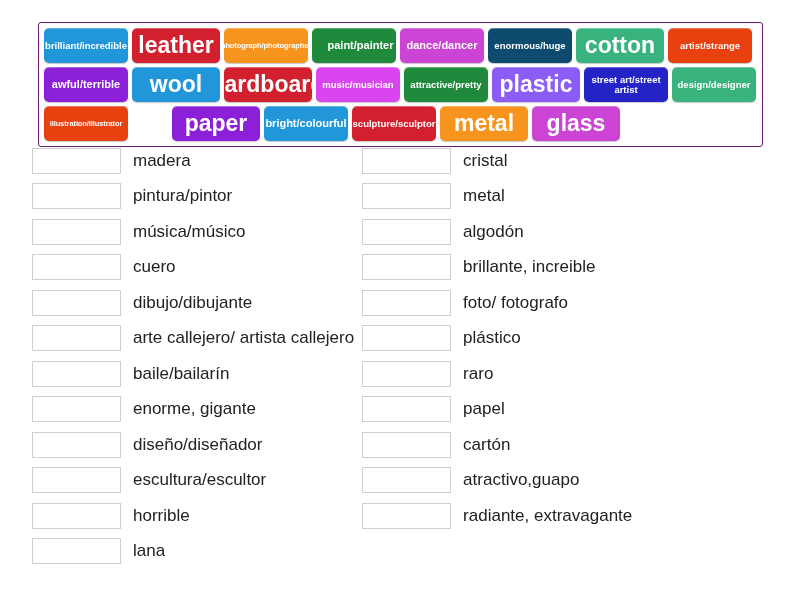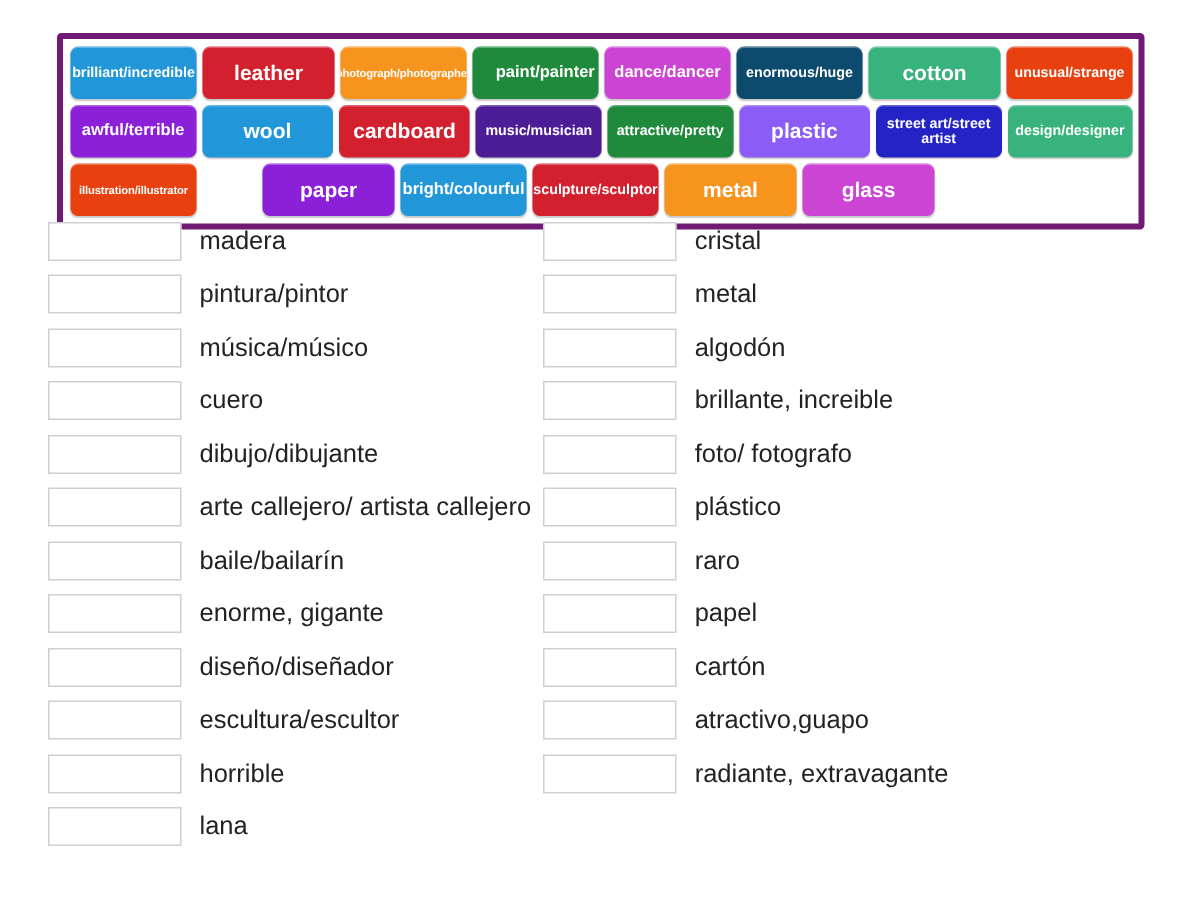--- a/index.html
+++ b/index.html
@@ -15,21 +15,21 @@
     overflow: hidden;
   }
 
   
   #tile-bank {
     position: absolute;
     left: 38px;
     top: 22px;
     width: 725px;
     box-sizing: border-box;
-    border: 4px solid #701a75;
+    border: 1px solid #701a75;
     border-radius: 3px;
     background: #ffffff;
     padding: 5px 4px 5px 5px;
   }
   .tile-row {
     display: flex;
     gap: 4px;
     margin-bottom: 4px;
   }
   .tile-row:last-child { margin-bottom: 0; }
@@ -52,21 +52,21 @@
     user-select: none;
     overflow: hidden;
   }
   .tile.w-sm  { width: 84px; }
   .tile.w-md  { width: 88px; }
 
   
   .fs-xs { font-size: 7.5px; letter-spacing: -0.1px; }
   .fs-s  { font-size: 9.5px; }
   .fs-m  { font-size: 11px; }
-  .fs-xl { font-size: 14px; }
+  .fs-xl { font-size: 23px; }
 
   .tile-empty {
     width: 90px;
     height: 35px;
     background: transparent;
     box-shadow: none;
   }
 
   
   #answers {
@@ -109,27 +109,27 @@
 
 <div id="tile-bank">
     <div class="tile-row">
       <div class="tile w-sm fs-s" style="background: rgb(33, 150, 217);">brilliant/incredible</div>
       <div class="tile w-md fs-xl" style="background: rgb(211, 32, 47);">leather</div>
       <div class="tile w-sm fs-xs" style="background: rgb(247, 148, 30);">photograph/photographer</div>
       <div class="tile w-sm fs-m" style="background: rgb(31, 138, 59); padding-left: 16px;">paint/painter</div>
       <div class="tile w-sm fs-m" style="background: rgb(204, 68, 212);">dance/dancer</div>
       <div class="tile w-sm fs-s" style="background: #0c4a6e;">enormous/huge</div>
       <div class="tile w-md fs-xl" style="background: rgb(57, 179, 126);">cotton</div>
-      <div class="tile w-sm fs-s" style="background: rgb(232, 64, 14);">unusual/strange</div>
+      <div class="tile w-sm fs-s" style="background: rgb(232, 64, 14);">artist/strange</div>
     </div>
     <div class="tile-row">
       <div class="tile w-sm fs-m" style="background: rgb(140, 31, 216);">awful/terrible</div>
       <div class="tile w-md fs-xl" style="background: rgb(33, 150, 217);">wool</div>
       <div class="tile w-md fs-xl" style="background: rgb(211, 32, 47); text-align: right;">cardboard</div>
-      <div class="tile w-sm fs-s" style="background: #4c1d95;">music/musician</div>
+      <div class="tile w-sm fs-s" style="background: #d946ef;">music/musician</div>
       <div class="tile w-sm fs-s" style="background: rgb(31, 138, 59);">attractive/pretty</div>
       <div class="tile w-md fs-xl" style="background: #8b5cf6;">plastic</div>
       <div class="tile w-sm fs-s" style="background: rgb(35, 35, 198);">street art/street artist</div>
       <div class="tile w-sm fs-s" style="background: rgb(57, 179, 126);">design/designer</div>
     </div>
     <div class="tile-row">
       <div class="tile w-sm fs-xs" style="background: rgb(232, 64, 14);">illustration/illustrator</div>
       <div class="tile w-md fs-xl" style="background: rgb(140, 31, 216); margin-left: 40px;">paper</div>
       <div class="tile w-sm fs-m" style="background: rgb(33, 150, 217);">bright/colourful</div>
       <div class="tile w-sm fs-s" style="background: rgb(211, 32, 47);">sculpture/sculptor</div>

